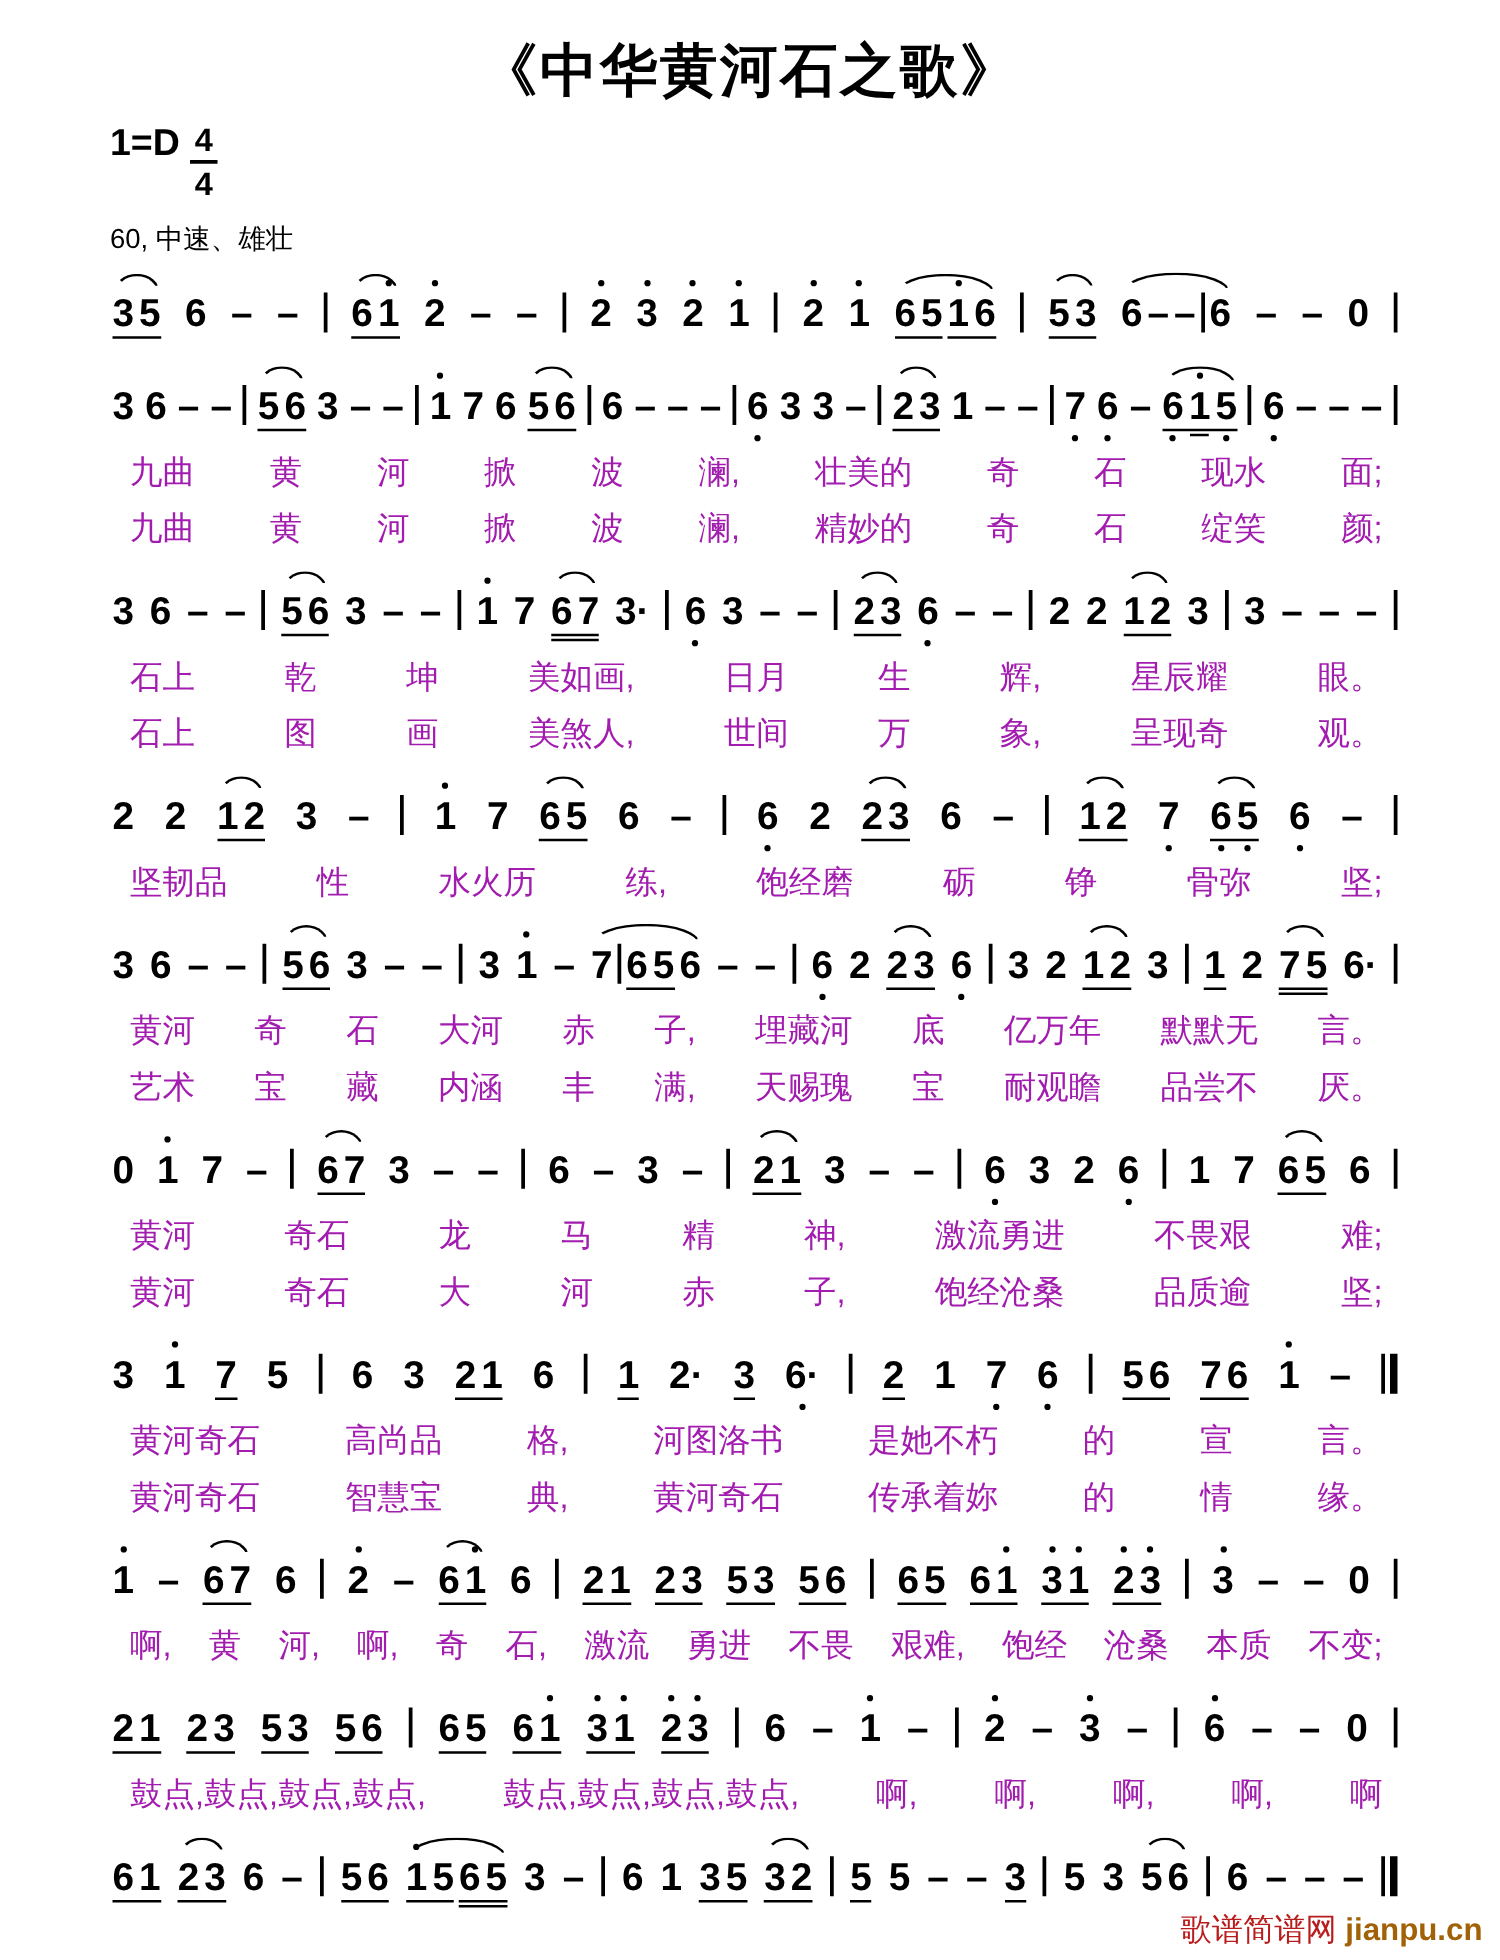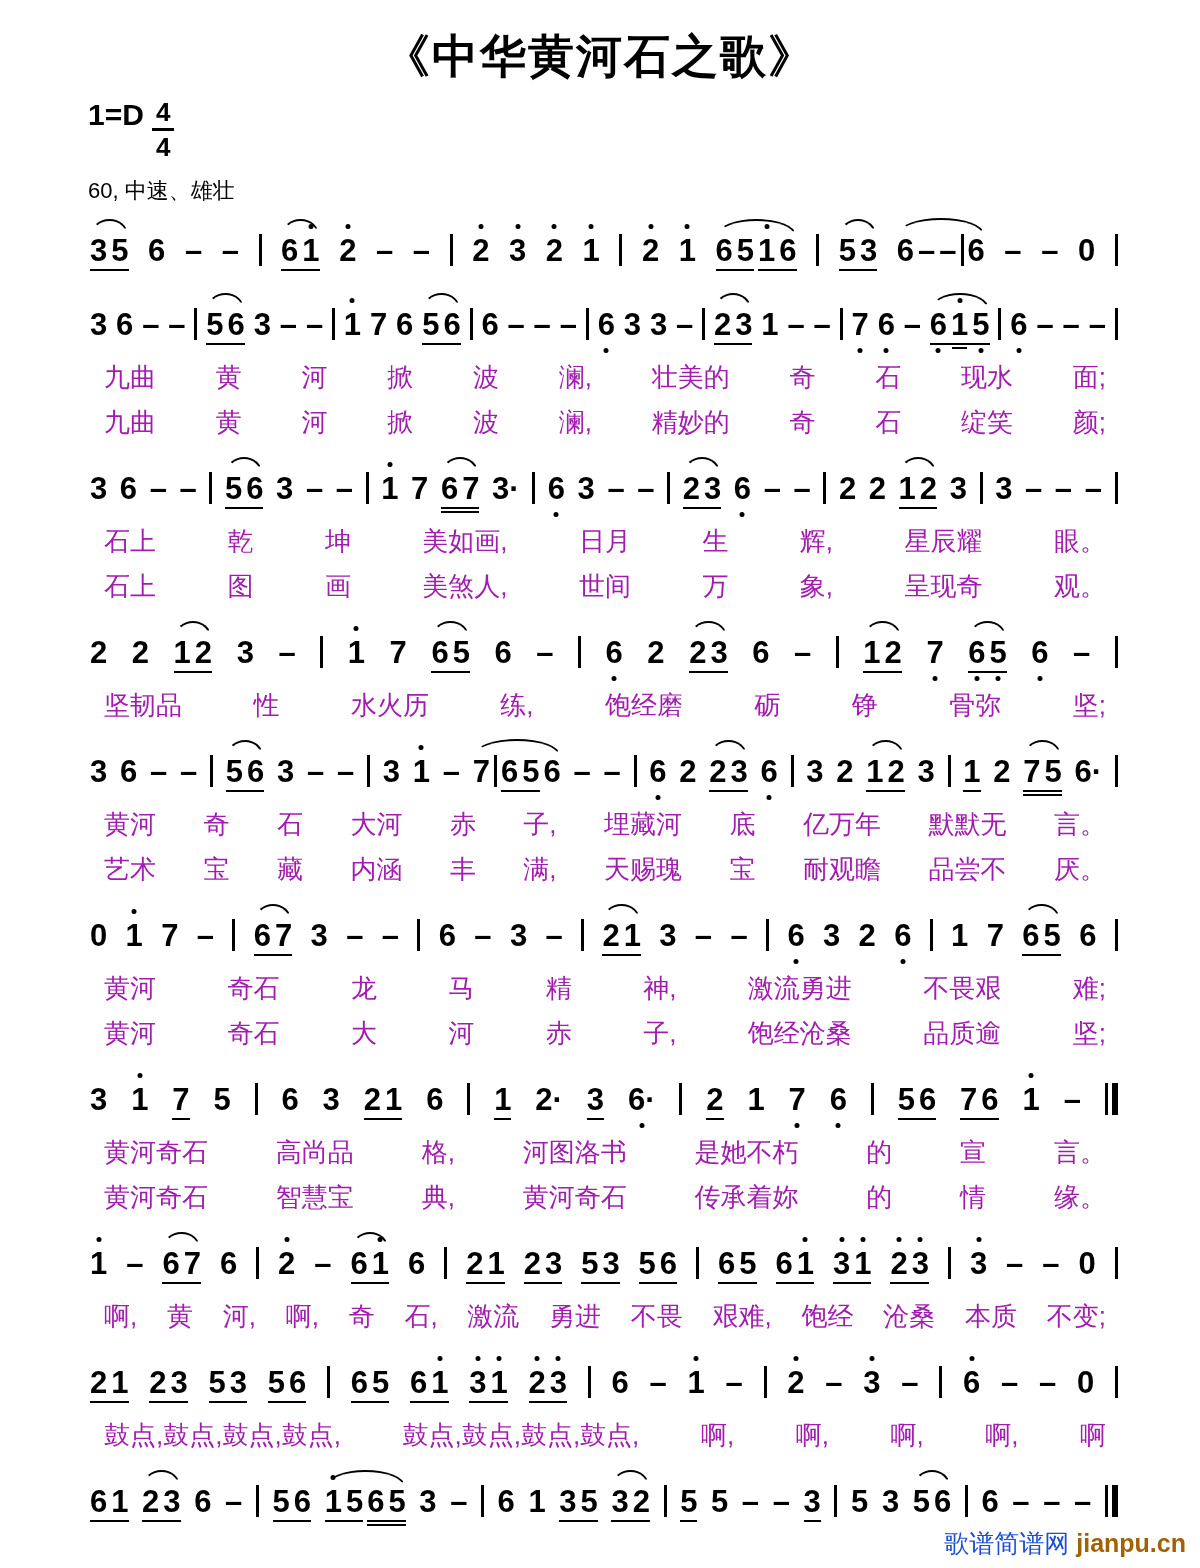--- a/index.html
+++ b/index.html
@@ -74,21 +74,21 @@
     font-size:26px;
     color:#a21caf;
   }
   .lyr span{white-space:nowrap;}
   
   .watermark{
     position:absolute;
     right:14px;bottom:8px;
     font-size:25px;
   }
-  .wm-name{color:#1d4ed8;}
+  .wm-name{color:#b91c1c;}
   .wm-site{color:#a16207;font-weight:bold;}
 </style>
 </head>
 <body>
 
 <div class="page">
 
   <div class="title">《中华黄河石之歌》</div>
 
   <div class="meta">

